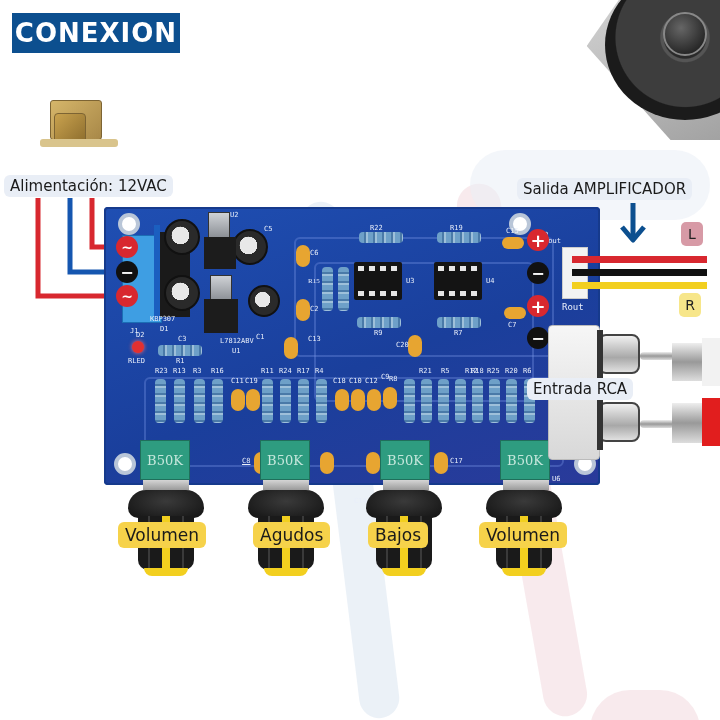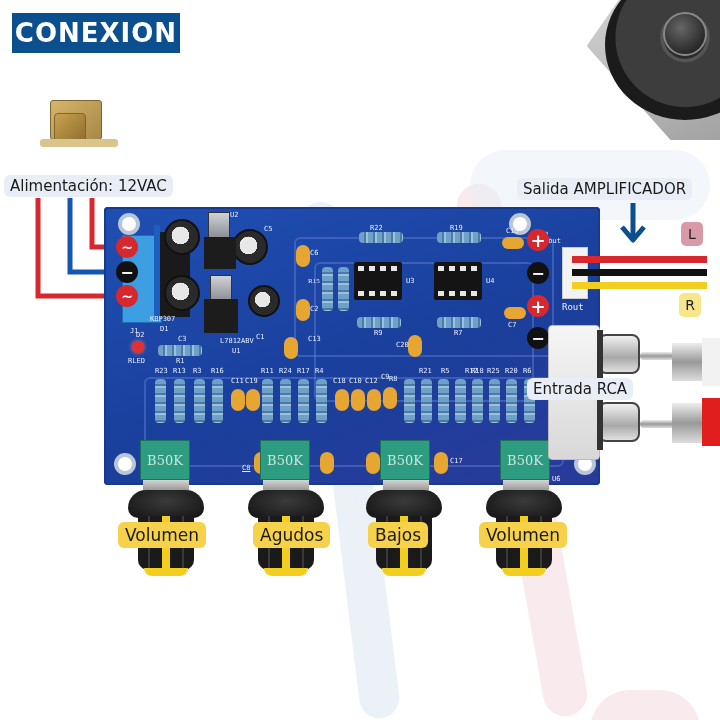--- a/index.html
+++ b/index.html
@@ -244,21 +244,21 @@
     <div class="abs resistor" style="left:272px;top:12px;"></div>
     <div class="abs resistor" style="left:289px;top:12px;"></div>
     <div class="abs resistor" style="left:306px;top:12px;"></div>
     <div class="abs resistor" style="left:323px;top:12px;"></div>
     <div class="abs resistor" style="left:340px;top:12px;"></div>
     <div class="abs resistor" style="left:357px;top:12px;"></div>
     <div class="abs resistor" style="left:375px;top:12px;"></div>
   </div>
 
   <div class="abs cer-cap" style="left:150px;top:245px;"></div>
-  <span class="silk" style="left:138px;top:257px;text-decoration:underline;">C8</span>
+  <span class="silk" style="left:138px;top:250px;text-decoration:underline;">C8</span>
   <div class="abs cer-cap" style="left:216px;top:245px;"></div>
   <div class="abs cer-cap" style="left:262px;top:245px;"></div>
   <span class="silk" style="left:250px;top:250px;margin-top:40px;">C14</span>
   <div class="abs cer-cap" style="left:330px;top:245px;"></div>
   <span class="silk" style="left:346px;top:250px;">C17</span>
   <span class="silk" style="left:448px;top:268px;">U6</span>
 
   <div class="abs pot" style="left:36px;top:233px;width:50px;height:40px;">B50K</div>
   <div class="abs pot" style="left:156px;top:233px;width:50px;height:40px;">B50K</div>
   <div class="abs pot" style="left:276px;top:233px;width:50px;height:40px;">B50K</div>

